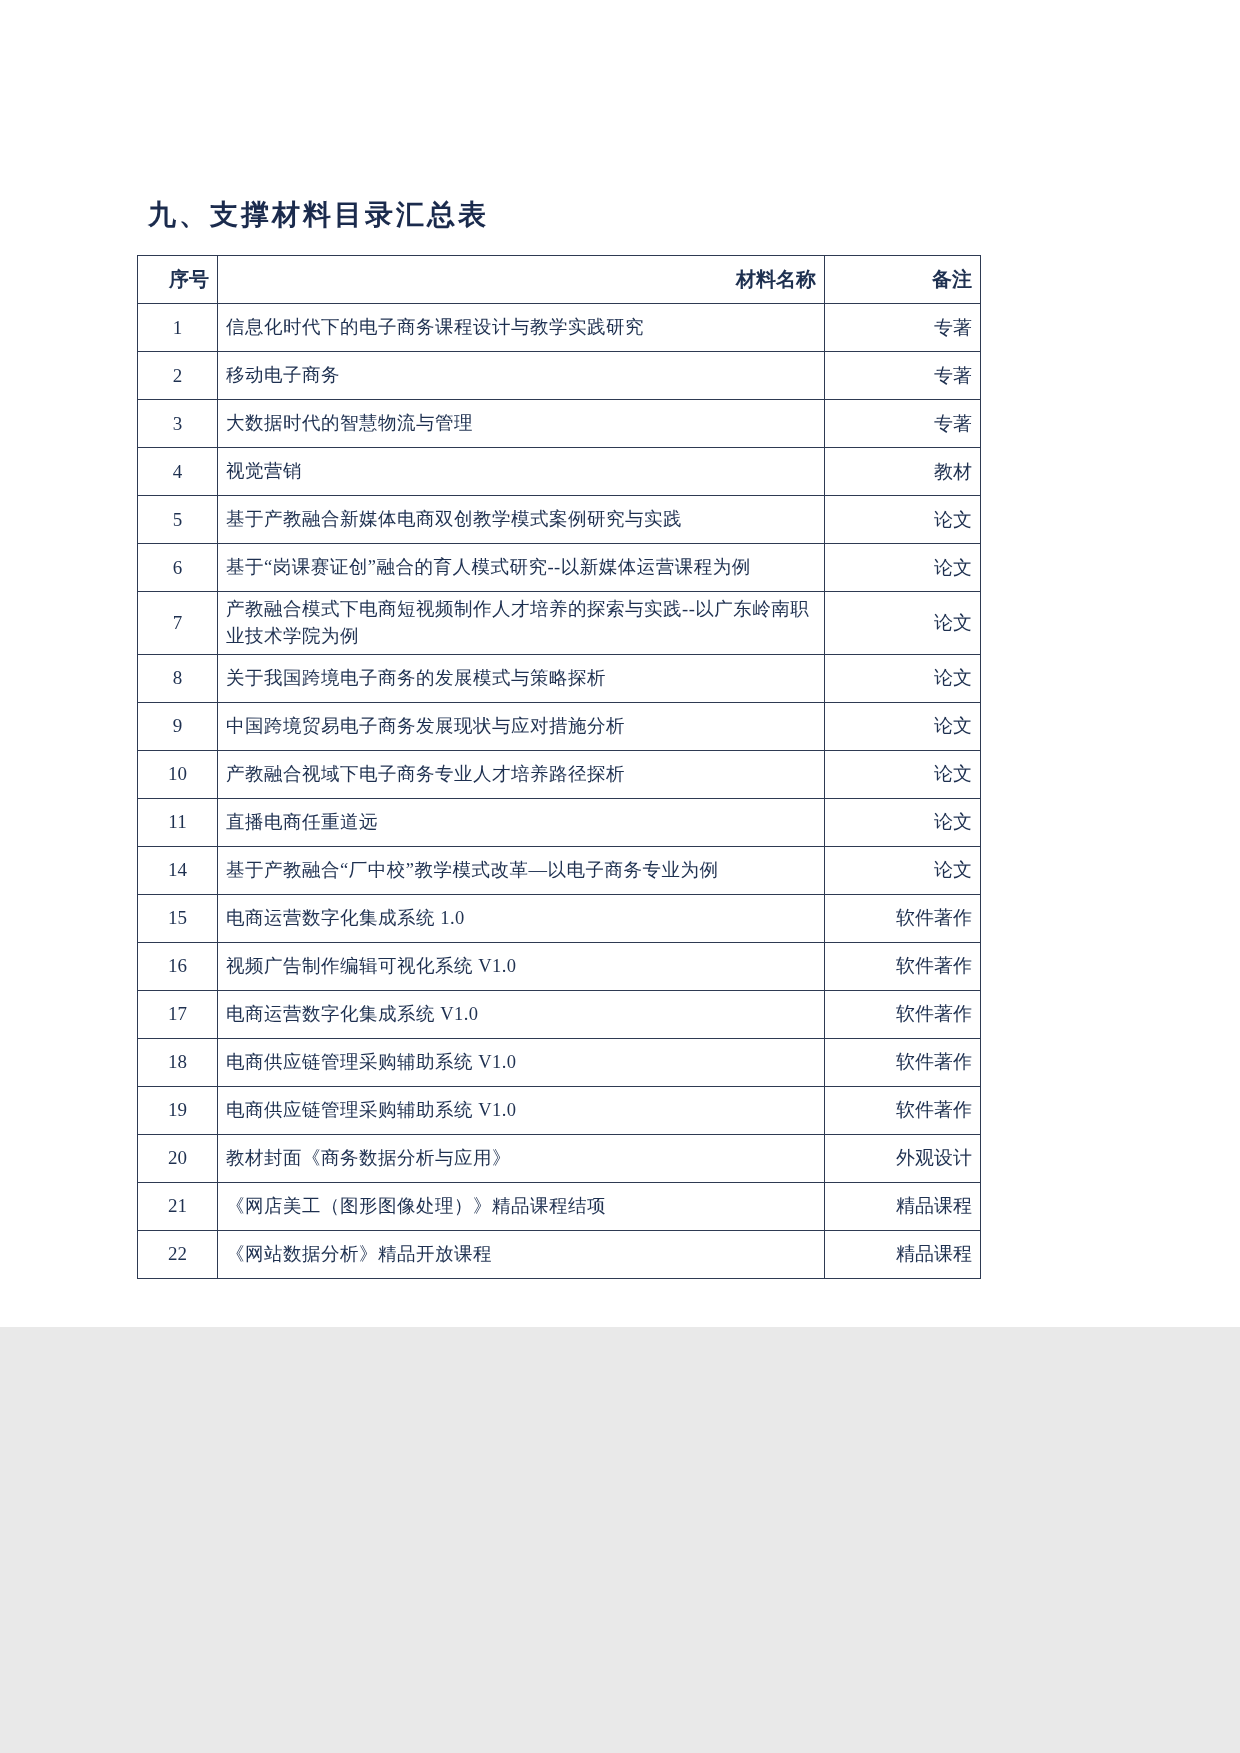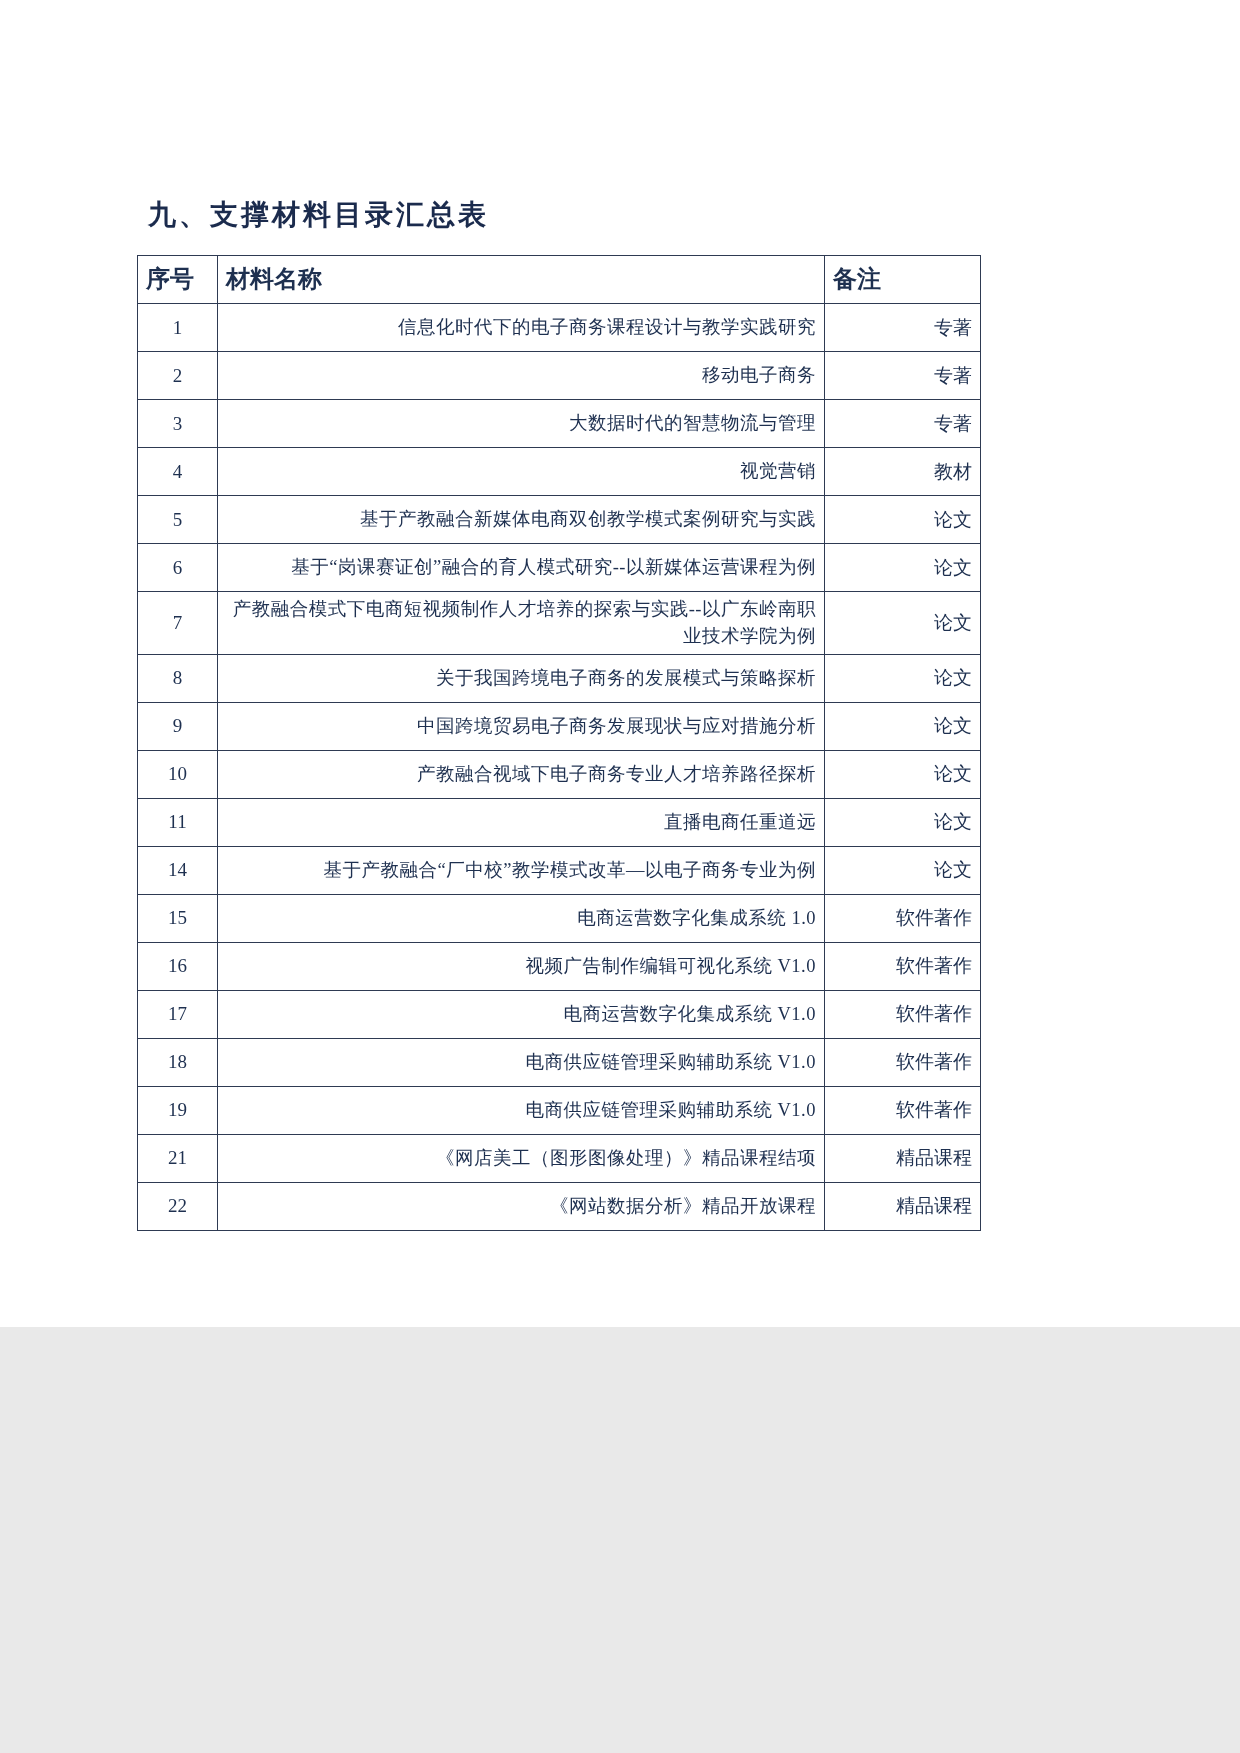--- a/index.html
+++ b/index.html
@@ -36,28 +36,28 @@
     border: 1.5px solid #2e3a52;
     font-size: 19px;
     line-height: 1.45;
     padding: 4px 8px;
     vertical-align: middle;
     color: #1e3050;
   }
   .doc-table thead th {
     height: 48px;
     font-weight: bold;
-    text-align: left;
-    font-size: 24px;
+    text-align: right;
+    font-size: 20px;
   }
   .doc-table tbody tr { height: 48px; }
   .col-no    { width: 80px;  text-align: center; }
   .col-name  { width: 607px; text-align: left; padding-left: 13px; padding-right: 13px; }
   .col-remark{ width: 156px; text-align: right; }
-  .doc-table tbody td.col-name { font-size: 18.5px; letter-spacing: 0.5px; text-align: right; }
+  .doc-table tbody td.col-name { font-size: 18.5px; letter-spacing: 0.5px; }
   .page-number {
     position: absolute;
     left: 137px;
     width: 843px;
     top: 1478px;
     text-align: center;
     font-size: 18px;
     color: #1e3050;
   }
 </style>
@@ -155,20 +155,25 @@
           <td class="col-no">18</td>
           <td class="col-name">电商供应链管理采购辅助系统 V1.0</td>
           <td class="col-remark">软件著作</td>
         </tr>
         <tr>
           <td class="col-no">19</td>
           <td class="col-name">电商供应链管理采购辅助系统 V1.0</td>
           <td class="col-remark">软件著作</td>
         </tr>
         <tr>
+          <td class="col-no">20</td>
+          <td class="col-name">教材封面《商务数据分析与应用》</td>
+          <td class="col-remark">外观设计</td>
+        </tr>
+        <tr>
           <td class="col-no">21</td>
           <td class="col-name">《网店美工（图形图像处理）》精品课程结项</td>
           <td class="col-remark">精品课程</td>
         </tr>
         <tr>
           <td class="col-no">22</td>
           <td class="col-name">《网站数据分析》精品开放课程</td>
           <td class="col-remark">精品课程</td>
         </tr>
       </tbody>

